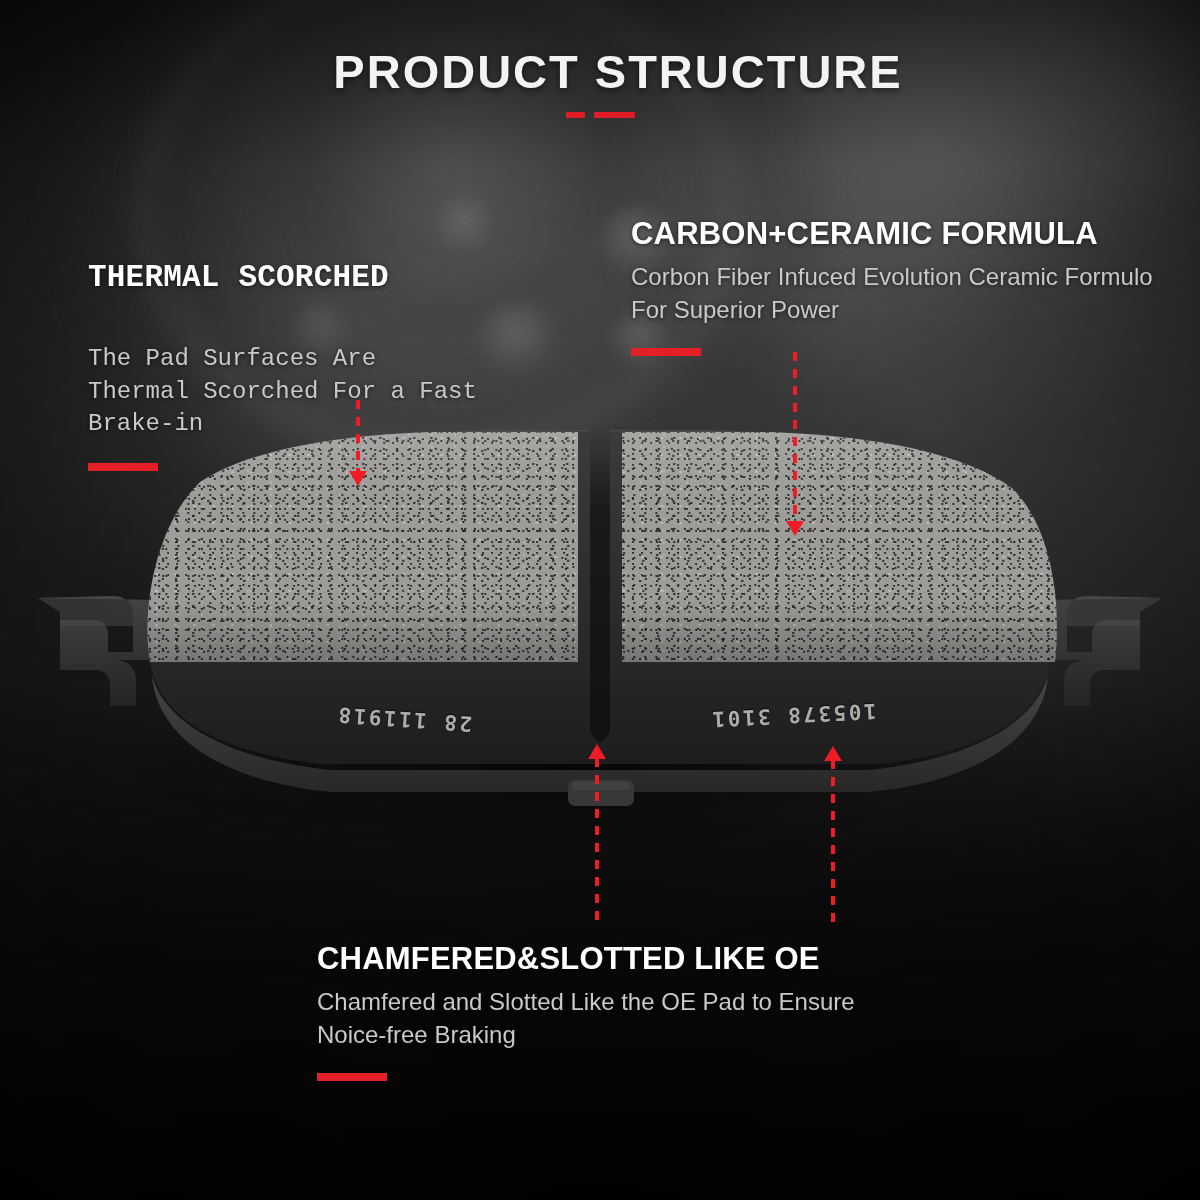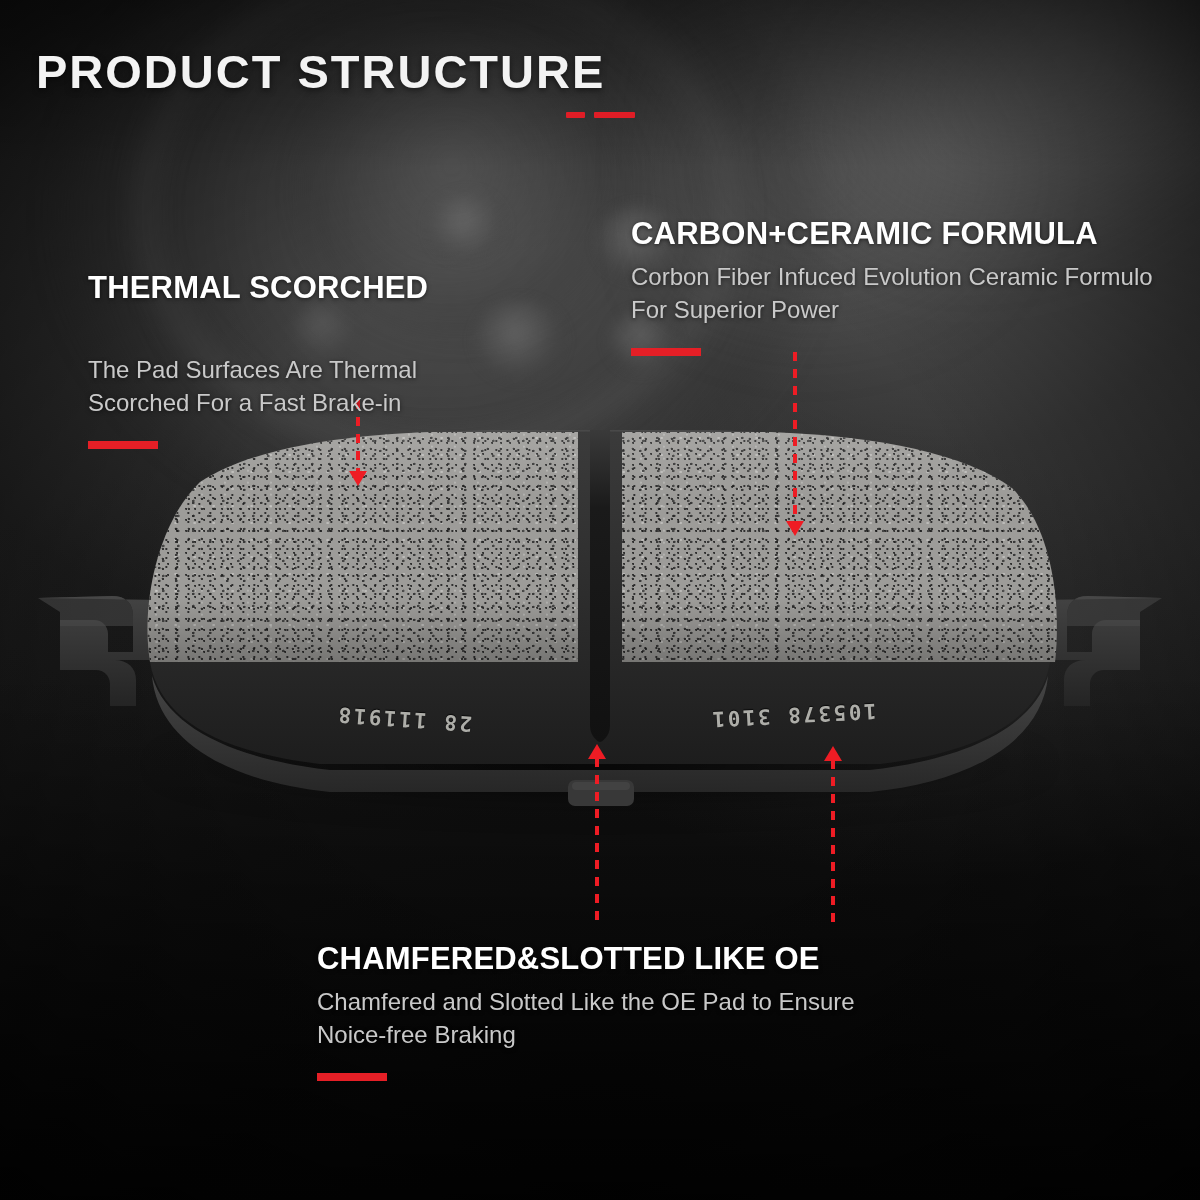--- a/index.html
+++ b/index.html
@@ -91,21 +91,21 @@
   .vignette {
     position:absolute; inset:0;
     background:
       radial-gradient(ellipse 82% 72% at 50% 48%, rgba(0,0,0,0) 38%, rgba(0,0,0,0.42) 78%, rgba(0,0,0,0.78) 100%),
       linear-gradient(to bottom, rgba(0,0,0,0.30) 0%, rgba(0,0,0,0) 14%, rgba(0,0,0,0) 56%, rgba(0,0,0,0.55) 86%, rgba(0,0,0,0.80) 100%);
   }
 
   
   .headline {
     position:absolute; top:44px; left:0; width:1200px;
-    text-align:left;
+    text-align:center;
     color:#f3f3f3;
     font-size:47px;
     font-weight:bold;
     letter-spacing:2.0px;
     text-shadow:0 2px 6px rgba(0,0,0,0.55);
     padding-left:36px;
   }
   .headline-rule {
     position:absolute; top:112px; left:0; width:1200px;
     display:flex; justify-content:center; align-items:center; gap:9px;
@@ -130,21 +130,21 @@
     line-height:1.36;
     margin-top:9px;
     text-shadow:0 1px 4px rgba(0,0,0,0.6);
   }
   .callout .bar {
     width:70px; height:8px;
     background:#e51f26;
     margin-top:22px;
   }
 
-  #callout-thermal { left:88px; top:270px; }
+  #callout-thermal { left:88px; top:260px;font-family:Liberation Mono, monospace; }
   #callout-thermal p { width:400px;margin-top:48px; }
 
   #callout-carbon { left:631px; top:216px; }
   #callout-carbon p { width:540px; }
 
   #callout-chamfer { left:317px; top:941px; }
   #callout-chamfer p { width:580px; }
 
   
   .leader { position:absolute; width:0; }

